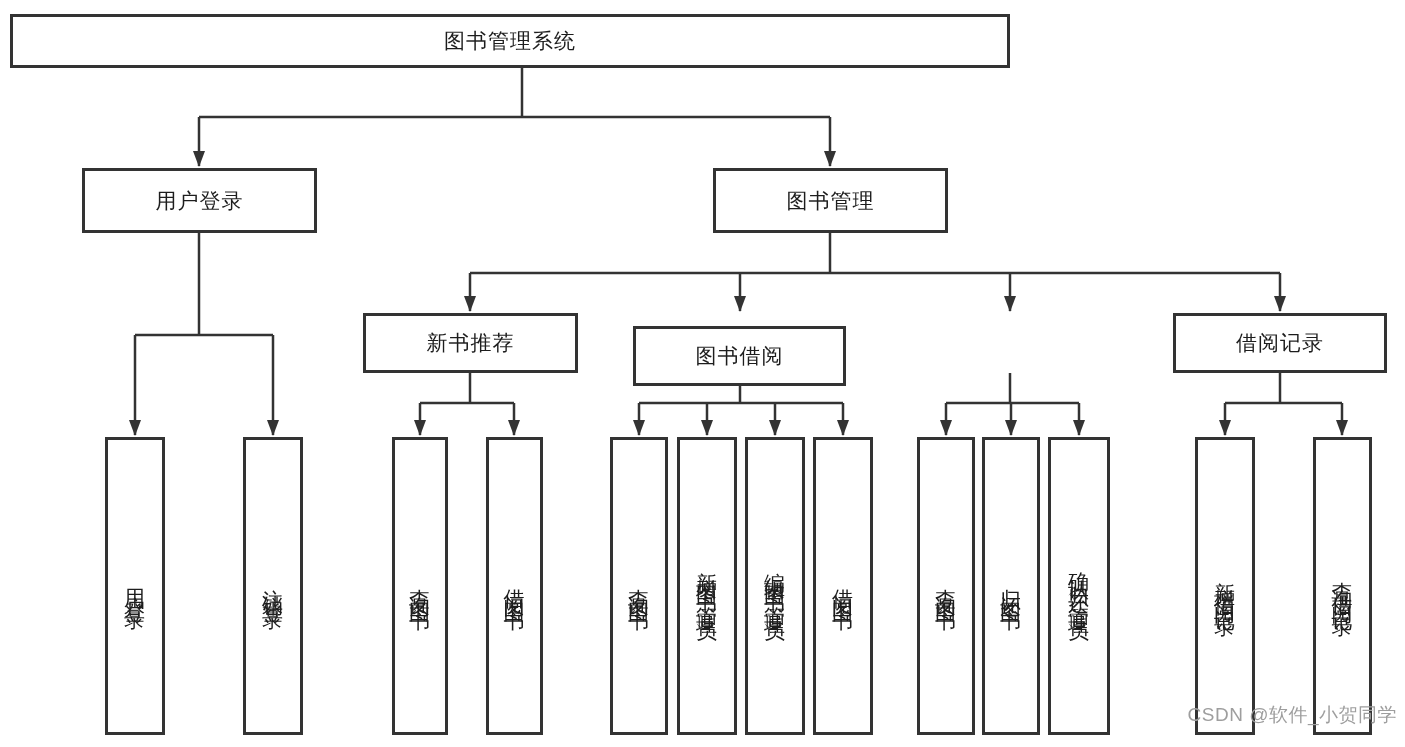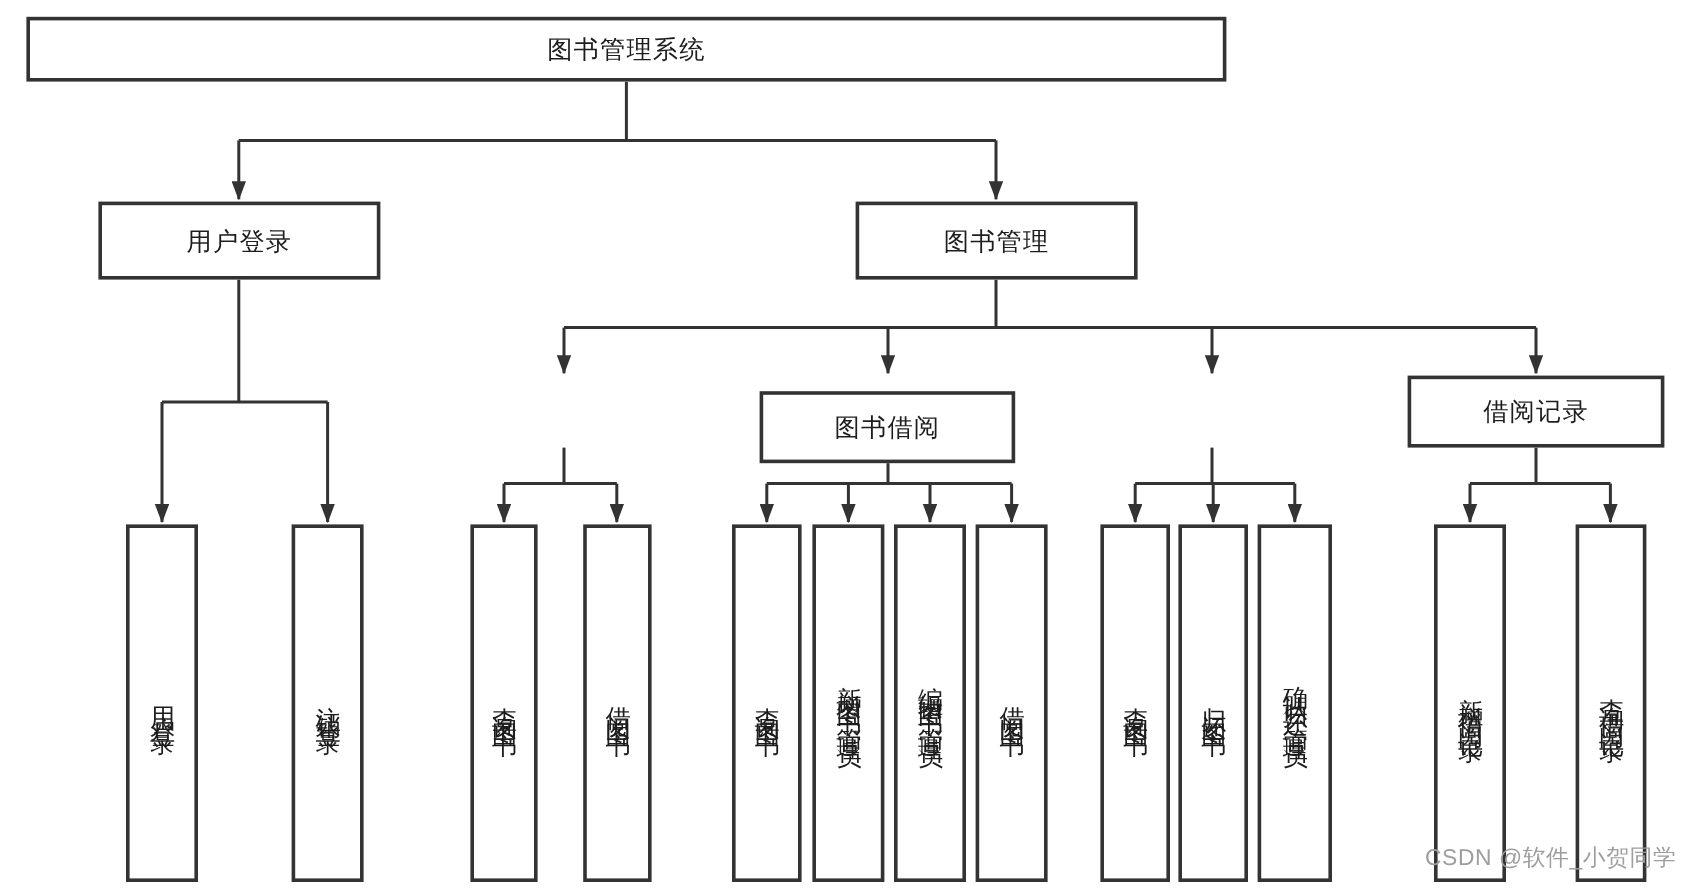--- a/index.html
+++ b/index.html
@@ -96,25 +96,26 @@
       <line x1="775" y1="403" x2="775" y2="435" marker-end="url(#arrowhead)"></line>
       <line x1="843" y1="403" x2="843" y2="435" marker-end="url(#arrowhead)"></line>
       <line x1="946" y1="403" x2="946" y2="435" marker-end="url(#arrowhead)"></line>
       <line x1="1011" y1="403" x2="1011" y2="435" marker-end="url(#arrowhead)"></line>
       <line x1="1079" y1="403" x2="1079" y2="435" marker-end="url(#arrowhead)"></line>
       <line x1="1225" y1="403" x2="1225" y2="435" marker-end="url(#arrowhead)"></line>
       <line x1="1342" y1="403" x2="1342" y2="435" marker-end="url(#arrowhead)"></line>
     </g>
   </svg>
 
-  <div class="node" style="left:22px; top:14px; width:1000px; height:54px;">图书管理系统</div>
+  <div class="node" style="left:10px; top:14px; width:1000px; height:54px;">图书管理系统</div>
 
   <div class="node" style="left:82px; top:168px; width:235px; height:65px;">用户登录</div>
   <div class="node" style="left:713px; top:168px; width:235px; height:65px;">图书管理</div>
 
+  <div class="node" style="left:363px; top:313px; width:215px; height:60px;">新书推荐</div>
   <div class="node" style="left:633px; top:326px; width:213px; height:60px;">图书借阅</div>
   <div class="node" style="left:1173px; top:313px; width:214px; height:60px;text-align:right;">借阅记录</div>
 
   <div class="node leaf" style="left:105px; top:437px; width:60px; height:298px;">用户登录</div>
   <div class="node leaf" style="left:243px; top:437px; width:60px; height:298px;">注销登录</div>
 
   <div class="node leaf" style="left:392px; top:437px; width:56px; height:298px;">查询图书</div>
   <div class="node leaf" style="left:486px; top:437px; width:57px; height:298px;">借阅图书</div>
 
   <div class="node leaf" style="left:610px; top:437px; width:58px; height:298px;">查询图书</div>

